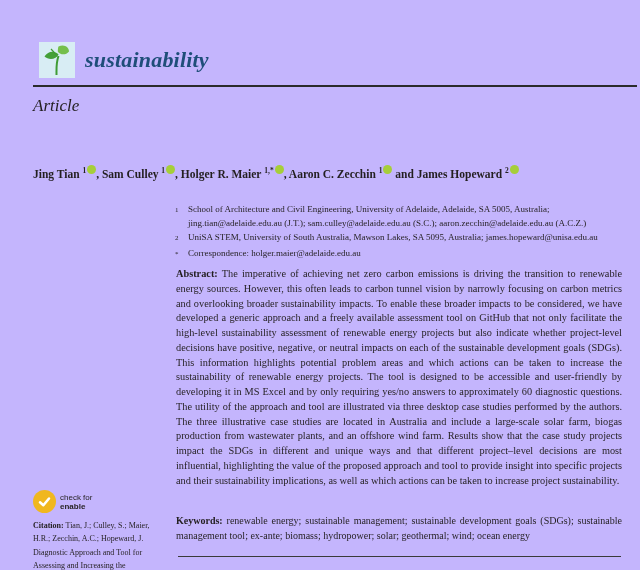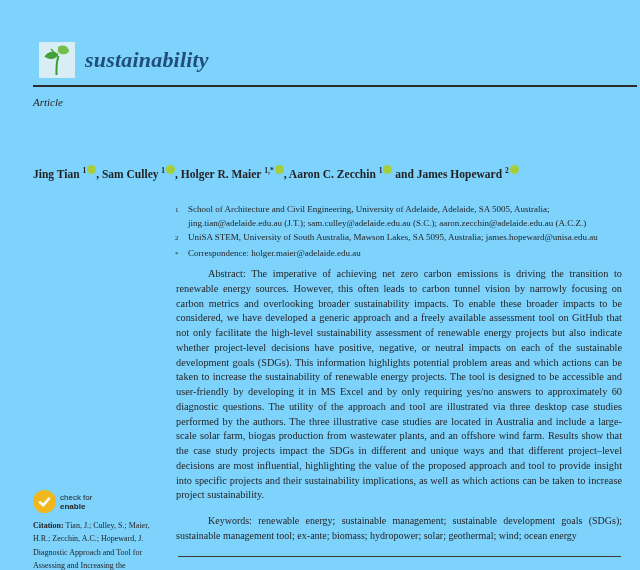--- a/index.html
+++ b/index.html
@@ -1,34 +1,34 @@
 <!DOCTYPE html>
 <html><head>
 <meta charset="utf-8">
 <style>
   html,body{margin:0;padding:0;background:#ffffff;}
   .page{
-    position:relative;width:640px;height:570px;background:#7dd3fc;overflow:hidden;
+    position:relative;width:640px;height:570px;background:#c4b5fd;overflow:hidden;
     font-family:"Liberation Serif", serif;color:#231f20;
   }
   
   .journal-logo{position:absolute;left:39px;top:42px;width:36px;height:36px;background:#d8edf4;}
   .journal-name{
     position:absolute;left:85px;top:47px;font-style:italic;font-weight:700;
     font-size:22px;color:#1f4e79;letter-spacing:0.2px;
   }
   .mdpi-box{position:absolute;left:562px;top:44px;width:72px;height:36px;}
   .mdpi-box svg{position:absolute;left:0;top:0;}
   .mdpi-text{
     position:absolute;left:0;top:0;width:72px;height:36px;display:flex;align-items:center;justify-content:center;
     font-weight:700;font-size:15px;color:#57585a;letter-spacing:0.5px;font-family:"Liberation Serif",serif;
   }
   .header-rule{position:absolute;left:33px;top:85px;width:604px;height:2px;background:#2b2b2b;}
   
-  .article-label{position:absolute;left:33px;top:96px;font-style:italic;font-size:11px;}
+  .article-label{position:absolute;left:33px;top:96px;font-style:italic;font-size:17px;}
   .paper-title{
     position:absolute;left:33px;top:110px;width:600px;
     font-weight:700;font-size:19px;line-height:22.5px;color:#141414;letter-spacing:-0.1px;
   }
   .authors{position:absolute;left:33px;top:166px;width:600px;font-weight:700;font-size:11.5px;}
   .authors sup{font-size:7.5px;font-weight:700;}
   .orcid{
     display:inline-block;width:9px;height:9px;border-radius:50%;background:#a6ce39;
     position:relative;top:-4px;margin-left:1px;
   }
@@ -50,21 +50,21 @@
   
   .update-badge{position:absolute;left:33px;top:490px;display:flex;align-items:center;cursor:pointer;}
   .badge-circle{
     width:23px;height:23px;border-radius:50%;background:#f0b71f;flex:0 0 23px;
     display:flex;align-items:center;justify-content:center;
   }
   .badge-text{margin-left:4px;font-family:"Liberation Sans",sans-serif;font-size:8px;line-height:9px;color:#231f20;}
   .badge-text .b2{font-weight:700;}
   .citation{position:absolute;left:33px;top:519px;width:131px;font-size:8px;line-height:13.4px;}
   .citation b{font-weight:700;}
-  b.lbl{font-weight:400;margin-left:32px;}
+  b.lbl{font-weight:700;}
 </style>
 </head>
 <body>
 
 <div class="page">
 
   <div class="journal-logo">
     <svg width="36" height="36" viewBox="0 0 36 36">
       <path d="M17.5,33 C17.5,26 17,21 19.5,14" stroke="#3f9c35" stroke-width="2" fill="none"></path>
       <path d="M5.5,14.5 C9,8.5 16,8.5 19.5,12.5 C17.5,17.5 9.5,18.5 5.5,14.5 Z" fill="#44a038"></path>

